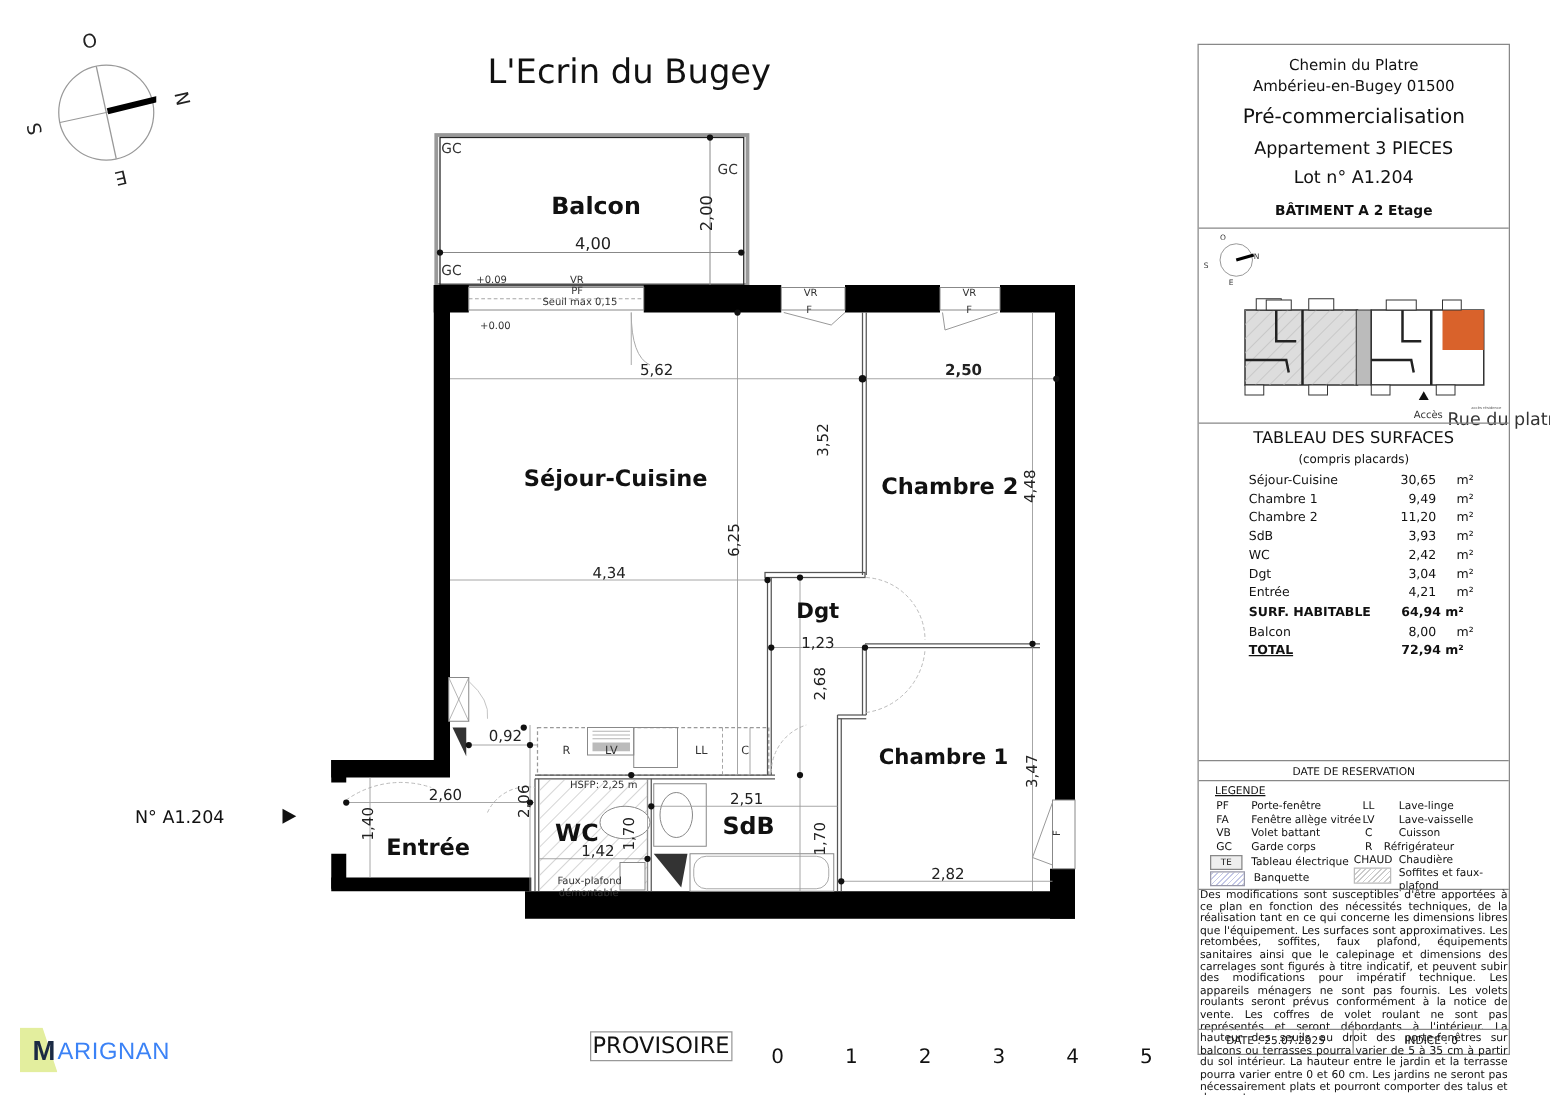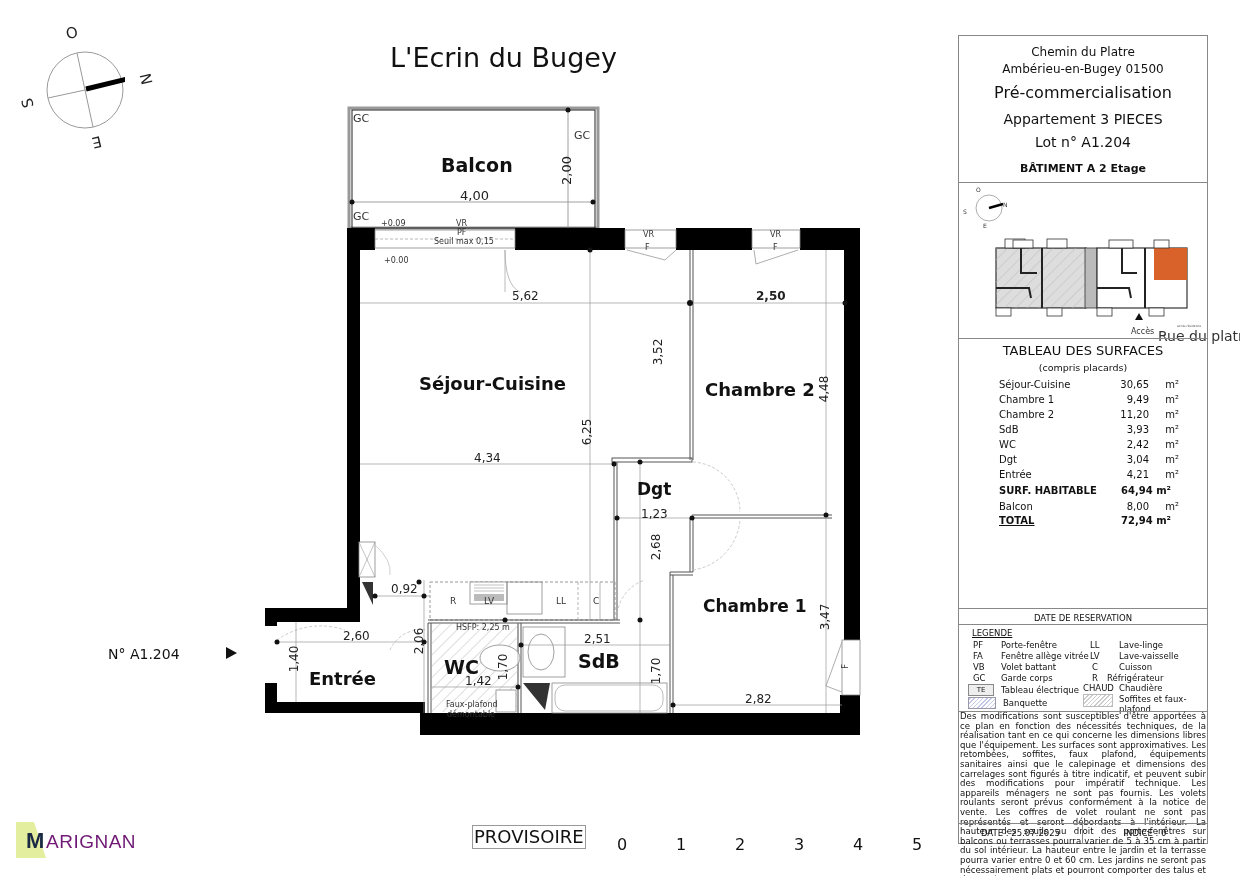--- a/index.html
+++ b/index.html
@@ -406,21 +406,21 @@
   <div class="disclaimer">Des modifications sont susceptibles d'être apportées à ce plan en fonction des nécessités techniques, de la réalisation tant en ce qui concerne les dimensions libres que l'équipement. Les surfaces sont approximatives. Les retombées, soffites, faux plafond, équipements sanitaires ainsi que le calepinage et dimensions des carrelages sont figurés à titre indicatif, et peuvent subir des modifications pour impératif technique. Les appareils ménagers ne sont pas fournis. Les volets roulants seront prévus conformément à la notice de vente. Les coffres de volet roulant ne sont pas représentés et seront débordants à l'intérieur. La hauteur des seuils au droit des porte-fenêtres sur balcons ou terrasses pourra varier de 5 à 35 cm à partir du sol intérieur. La hauteur entre le jardin et la terrasse pourra varier entre 0 et 60 cm. Les jardins ne seront pas nécessairement plats et pourront comporter des talus et des pentes.</div>
   <div class="hline" style="top:787px;"></div>
   <div class="abs" style="left:123px;top:787px;width:1px;height:20px;background:#888;"></div>
   <div class="footer-cell" style="left:0;width:123px;">DATE : 25.07.2025</div>
   <div class="footer-cell" style="left:124px;width:124px;">INDICE : 0</div>
 </div>
 
 <div class="abs logo" style="width:130px;height:34px;">
   <div style="position:absolute;left:-10px;top:-4px;width:30px;height:36px;background:#e3ee9e;clip-path:polygon(0 0,60% 0,100% 100%,0 100%);"></div>
   <span style="position:absolute;left:0;top:2px;font-size:22px;font-weight:bold;color:#1b2a44;font-family:'Liberation Sans',sans-serif;">M</span>
-  <span style="position:absolute;left:20px;top:5px;font-size:19px;color:#701a75;font-family:'Liberation Sans',sans-serif;letter-spacing:0.5px;">ARIGNAN</span>
+  <span style="position:absolute;left:20px;top:5px;font-size:19px;color:#3b82f6;font-family:'Liberation Sans',sans-serif;letter-spacing:0.5px;">ARIGNAN</span>
 </div>
 
 <div class="abs provisoire">PROVISOIRE</div>
 
 <span class="scale-lbl" style="left:617px;">0</span>
 <span class="scale-lbl" style="left:676px;">1</span>
 <span class="scale-lbl" style="left:735px;">2</span>
 <span class="scale-lbl" style="left:794px;">3</span>
 <span class="scale-lbl" style="left:853px;">4</span>
 <span class="scale-lbl" style="left:912px;">5</span>

